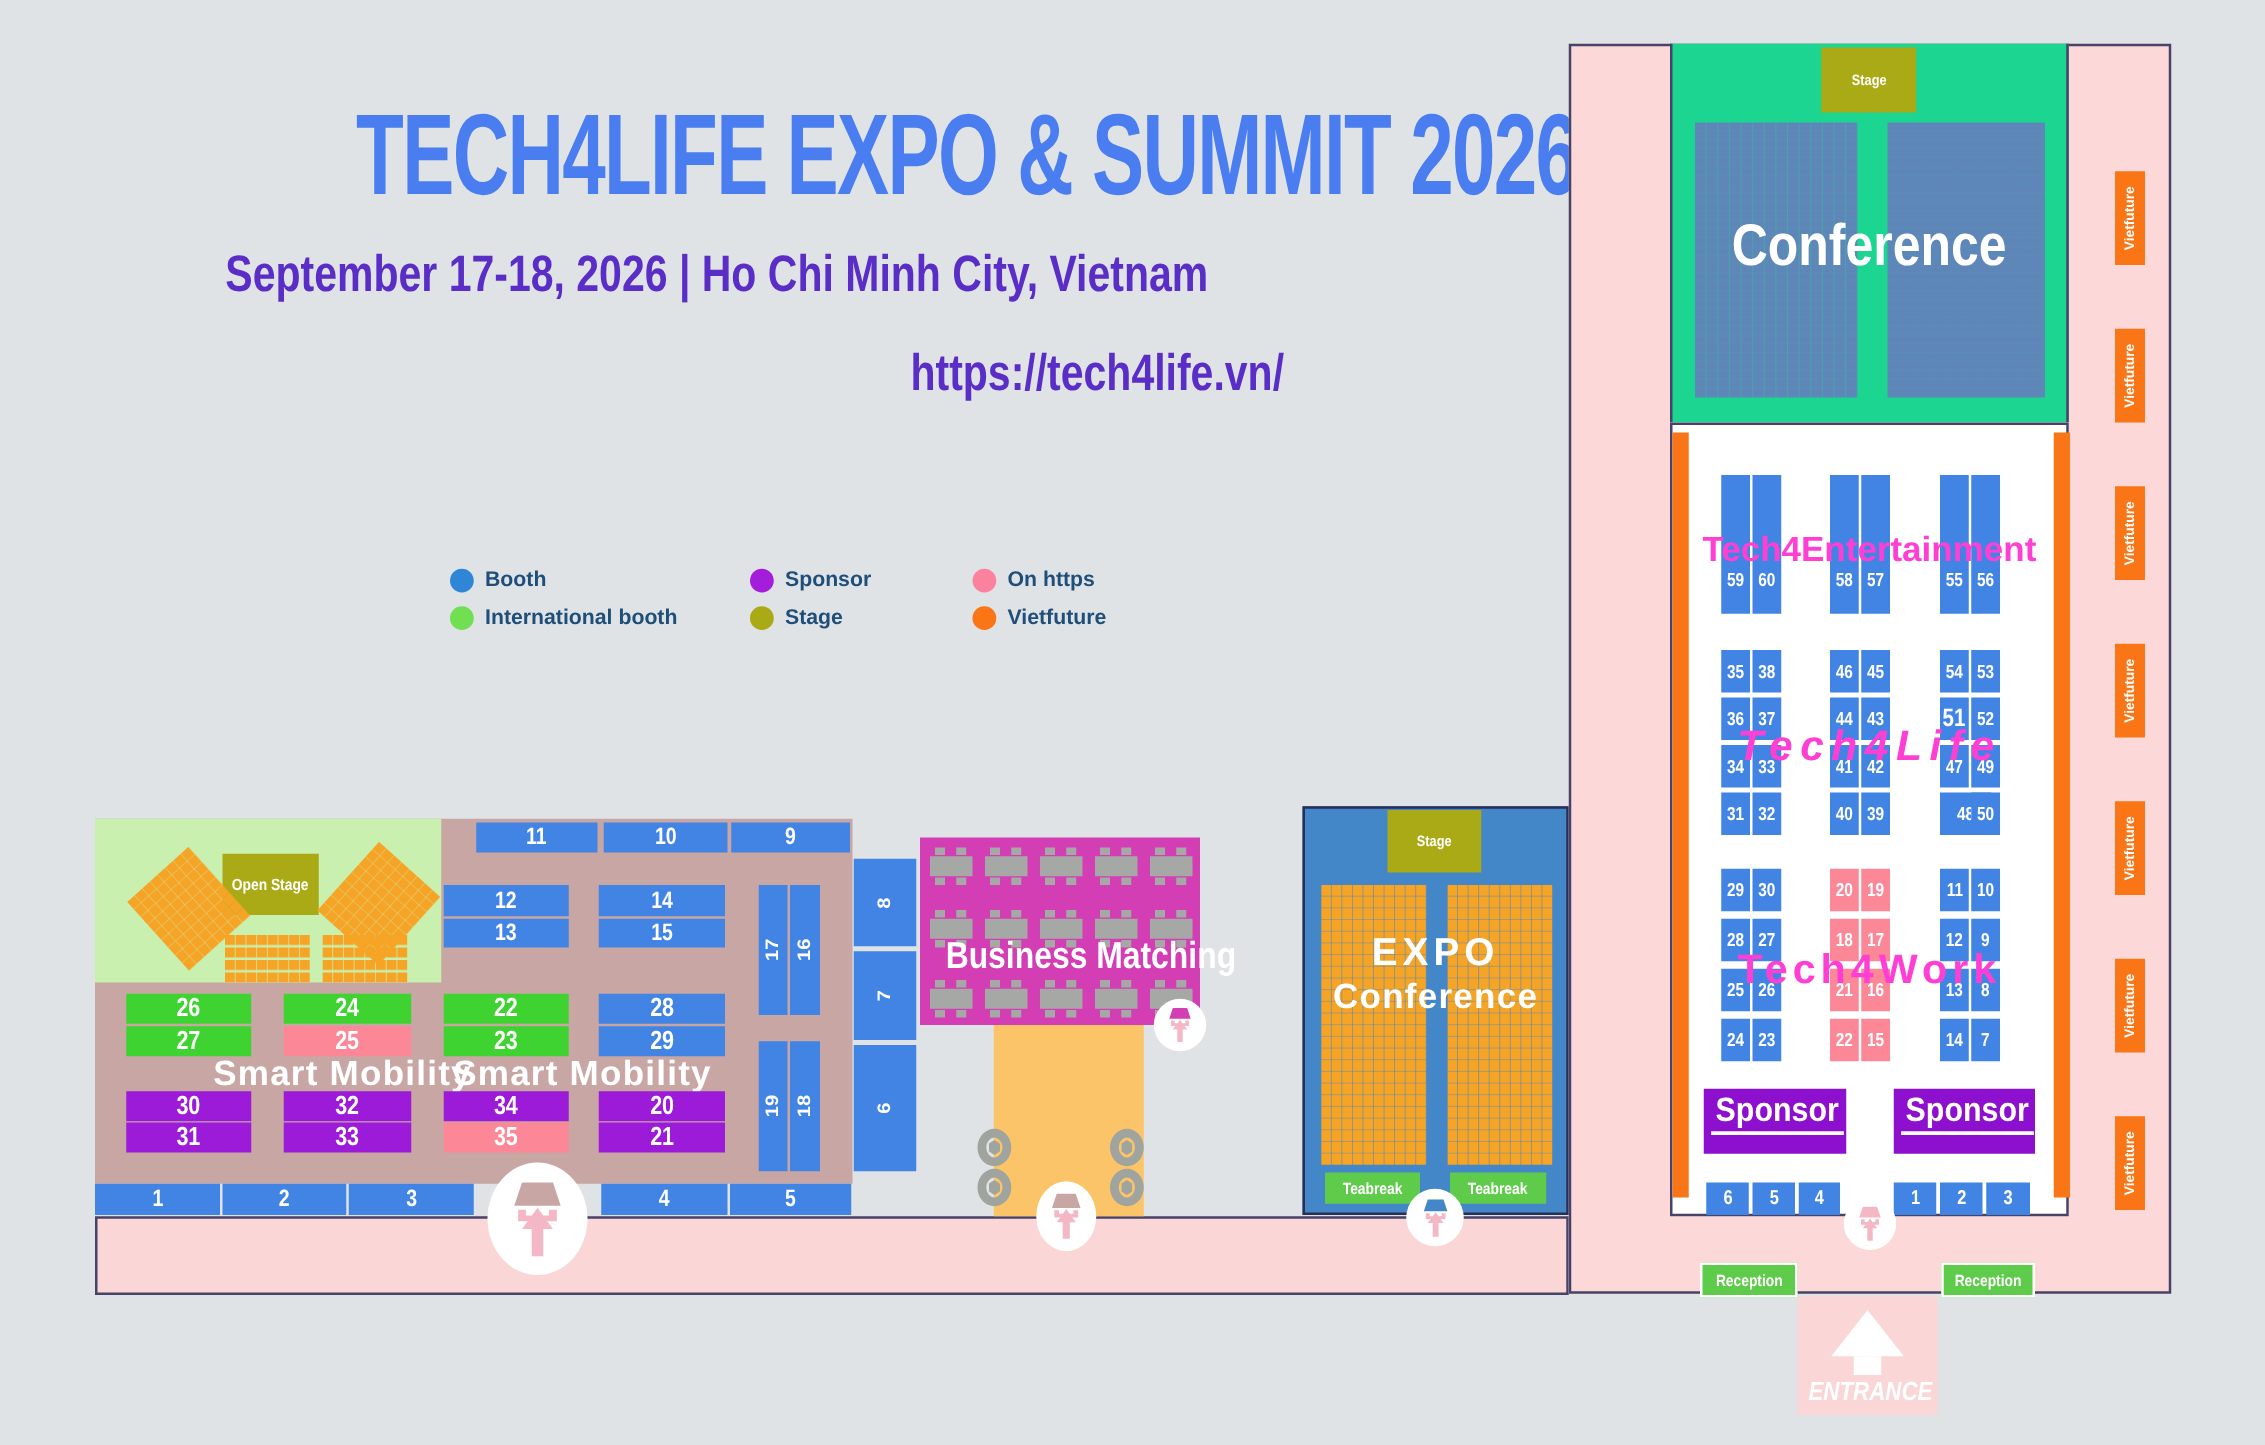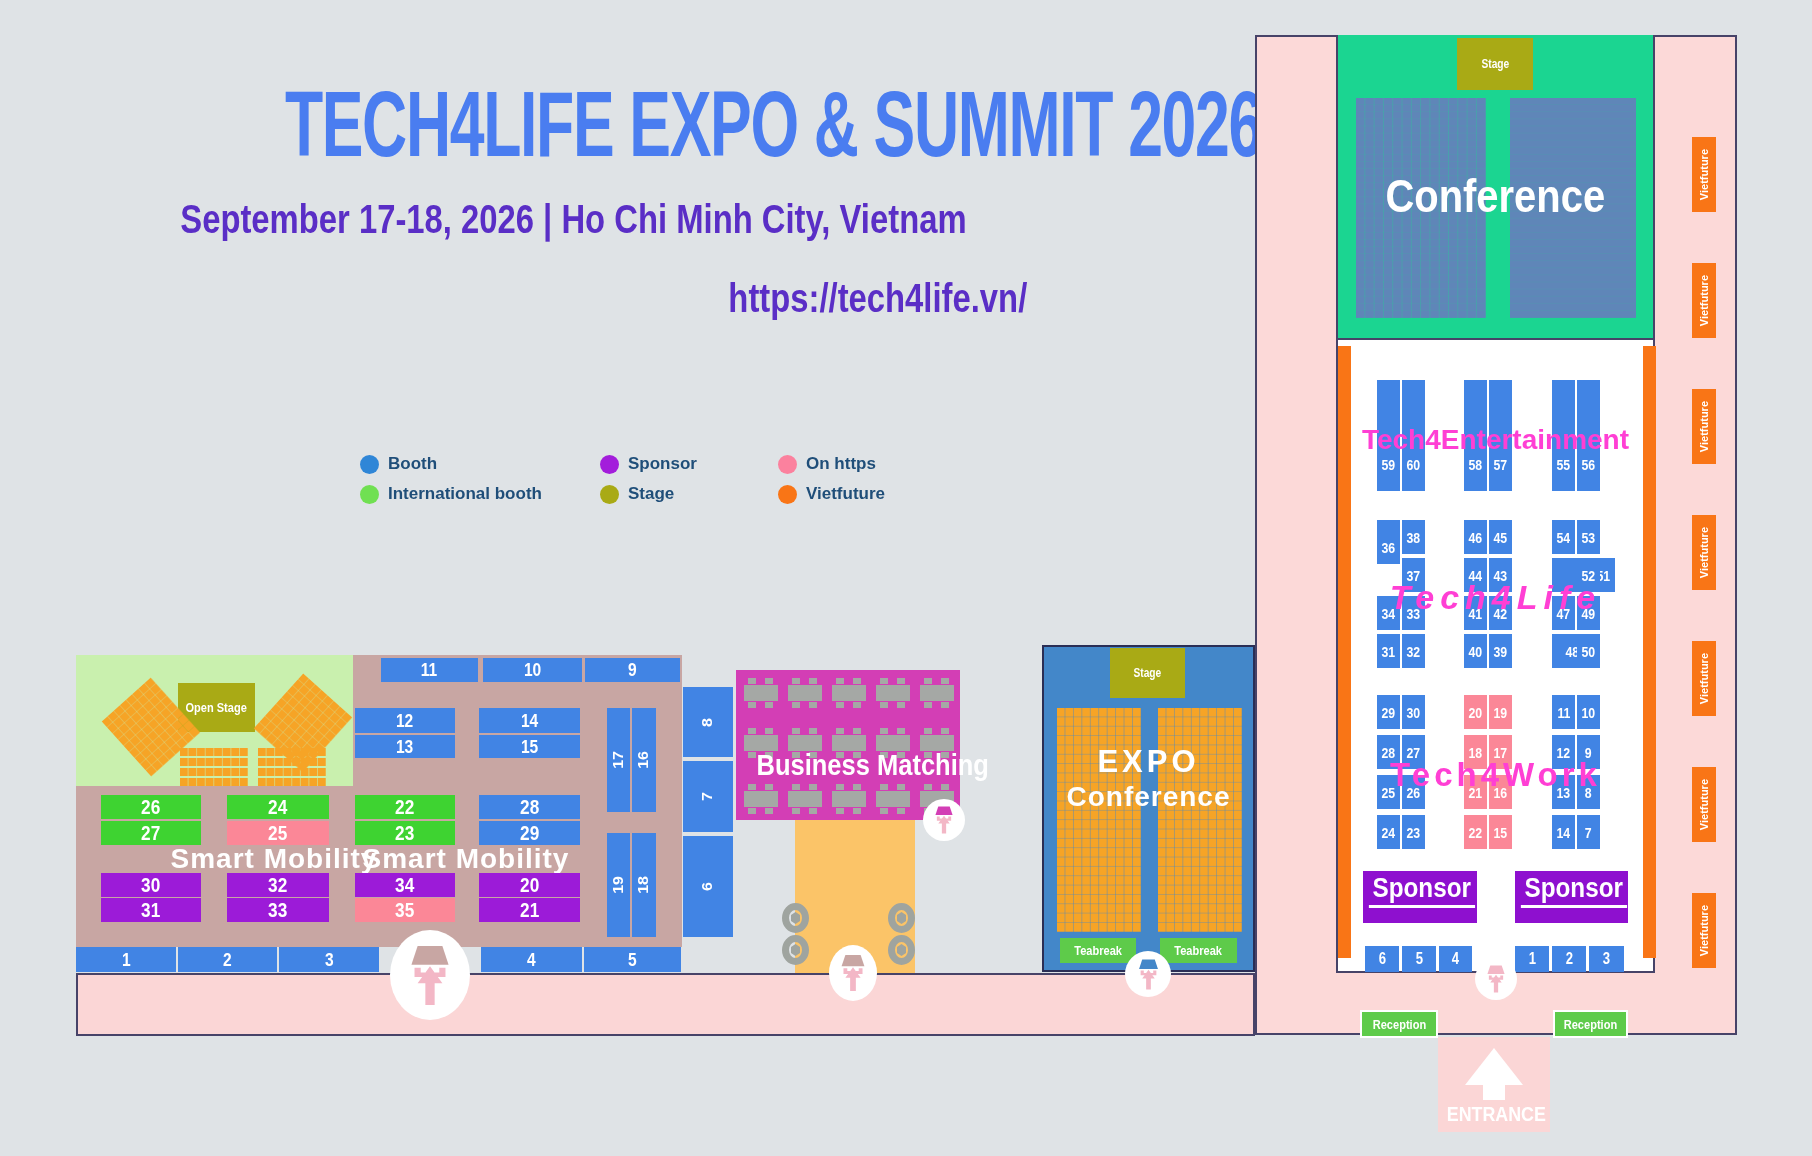--- a/index.html
+++ b/index.html
@@ -148,21 +148,21 @@
   <div class="greenbox" style="left:1360px;top:1010px;width:78px;height:28px;border:2px solid #fff;box-sizing:border-box;">
       <span class="cx85">Reception</span>
     </div>
   <div class="greenbox" style="left:1553px;top:1010px;width:75px;height:28px;border:2px solid #fff;box-sizing:border-box;">
       <span class="cx85">Reception</span>
     </div>
 
   <div class="abs" style="left:1438px;top:1037px;width:112px;height:95px;background:#fbd6d6;"></div>
   <div class="entrance-arrow-tri" style="left:1465px;top:1048px;"></div>
   <div class="entrance-arrow-stem" style="left:1483px;top:1085px;"></div>
-  <div class="white-label" style="left:1438px;top:1102px;width:112px;font-size:21px;"><span class="cx85">ENTRANCE</span></div>
+  <div class="white-label" style="left:1438px;top:1102px;width:112px;font-size:21px;font-style:italic;"><span class="cx85">ENTRANCE</span></div>
 
 <div class="booth" style="left: 381px; top: 658px; width: 97px; height: 24px; background: rgb(65, 132, 228); font-size: 19px;">
       <span class="num">11</span>
     </div>
     <div class="booth" style="left: 483px; top: 658px; width: 99px; height: 24px; background: rgb(65, 132, 228); font-size: 19px;">
       <span class="num">10</span>
     </div>
     <div class="booth" style="left: 585px; top: 658px; width: 95px; height: 24px; background: rgb(65, 132, 228); font-size: 19px;">
       <span class="num">9</span>
     </div>
@@ -385,21 +385,21 @@
     <div class="booth tall" style="left: 1577px; top: 380px; width: 23px; height: 111px; background: rgb(65, 132, 228); font-size: 15px;">
       <span class="num">56</span>
     </div>
     <div class="zone-label" style="left: 1336px; top: 424px; width: 319px; font-size: 28px; letter-spacing: 0px; z-index: 4;">Tech4Entertainment</div>
     <div class="booth" style="left: 1377px; top: 520px; width: 23px; height: 34px; background: rgb(65, 132, 228); font-size: 15px;">
       <span class="num">35</span>
     </div>
     <div class="booth" style="left: 1402px; top: 520px; width: 23px; height: 34px; background: rgb(65, 132, 228); font-size: 15px;">
       <span class="num">38</span>
     </div>
-    <div class="booth" style="left: 1377px; top: 530px; width: 23px; height: 34px; background: rgb(65, 132, 228); font-size: 15px; align-items: center;">
+    <div class="booth" style="left: 1377px; top: 558px; width: 23px; height: 34px; background: rgb(65, 132, 228); font-size: 15px; align-items: center;">
       <span class="num">36</span>
     </div>
     <div class="booth" style="left: 1402px; top: 558px; width: 23px; height: 34px; background: rgb(65, 132, 228); font-size: 15px;">
       <span class="num">37</span>
     </div>
     <div class="booth" style="left: 1377px; top: 596px; width: 23px; height: 34px; background: rgb(65, 132, 228); font-size: 15px;">
       <span class="num">34</span>
     </div>
     <div class="booth" style="left: 1402px; top: 596px; width: 23px; height: 34px; background: rgb(65, 132, 228); font-size: 15px;">
       <span class="num">33</span>
@@ -433,21 +433,21 @@
     </div>
     <div class="booth" style="left: 1489px; top: 634px; width: 23px; height: 34px; background: rgb(65, 132, 228); font-size: 15px;">
       <span class="num">39</span>
     </div>
     <div class="booth" style="left: 1552px; top: 520px; width: 23px; height: 34px; background: rgb(65, 132, 228); font-size: 15px;">
       <span class="num">54</span>
     </div>
     <div class="booth" style="left: 1577px; top: 520px; width: 23px; height: 34px; background: rgb(65, 132, 228); font-size: 15px;">
       <span class="num">53</span>
     </div>
-    <div class="booth" style="left: 1552px; top: 558px; width: 23px; height: 34px; background: rgb(65, 132, 228); font-size: 15px; padding-left: 40px;">
+    <div class="booth" style="left: 1552px; top: 558px; width: 23px; height: 34px; background: rgb(65, 132, 228); font-size: 20px;">
       <span class="num">51</span>
     </div>
     <div class="booth" style="left: 1577px; top: 558px; width: 23px; height: 34px; background: rgb(65, 132, 228); font-size: 15px;">
       <span class="num">52</span>
     </div>
     <div class="booth" style="left: 1552px; top: 596px; width: 23px; height: 34px; background: rgb(65, 132, 228); font-size: 15px;">
       <span class="num">47</span>
     </div>
     <div class="booth" style="left: 1577px; top: 596px; width: 23px; height: 34px; background: rgb(65, 132, 228); font-size: 15px;">
       <span class="num">49</span>

